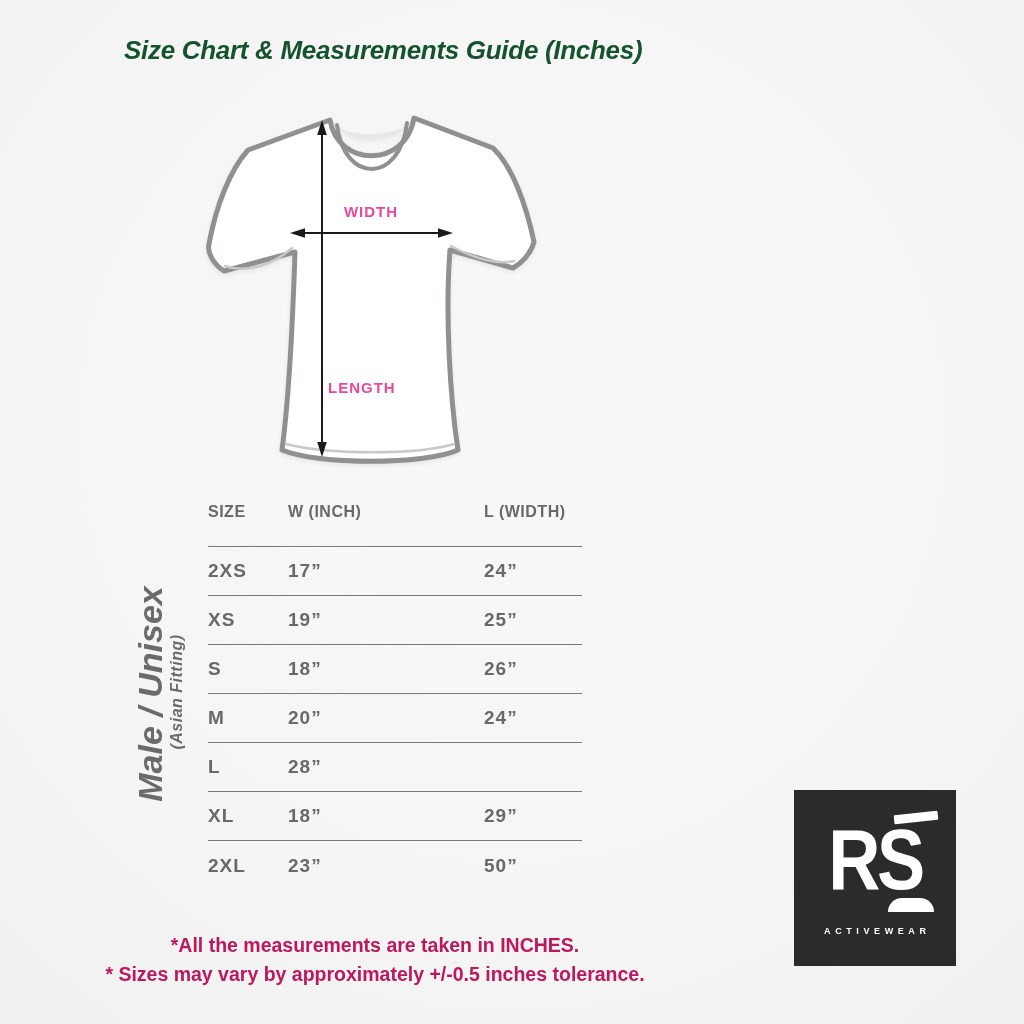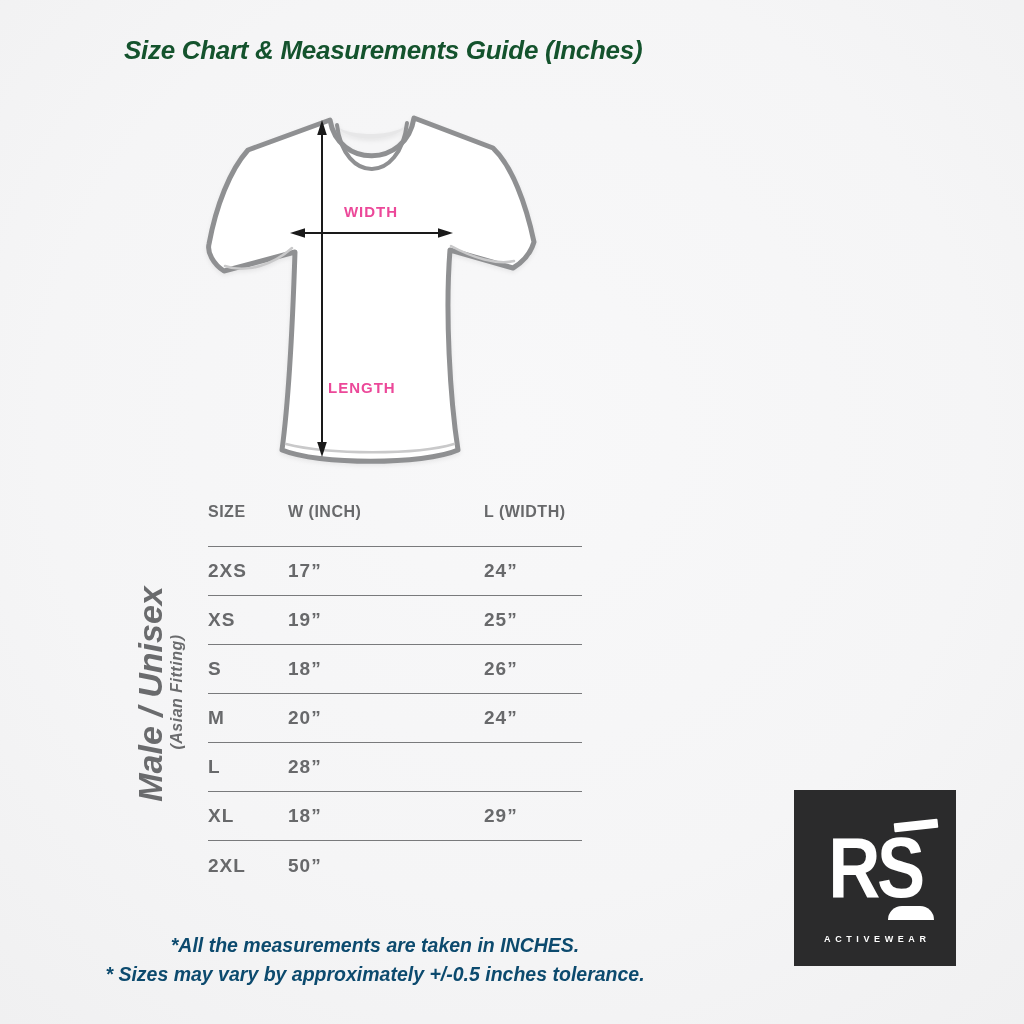--- a/index.html
+++ b/index.html
@@ -60,29 +60,29 @@
   .trow {
     height:49px; font-size:19px; font-weight:bold; letter-spacing:1px;
     border-bottom:1px solid #797a7c;
   }
   .trow:last-child { border-bottom:none; }
 
   
   .footnotes {
     left:60px; top:931px; width:630px;
     text-align:center; font-size:19.5px; line-height:28.5px;
-    font-weight:bold; font-style:italic; color:#0c4a6e;
+    font-weight:bold; color:#be185d;
   }
 
   
   .logo {
     left:794px; top:790px; width:162px; height:176px;
     background:#2b2b2c;
     display:flex; flex-direction:column; align-items:center;
-    padding-top:38px;
+    padding-top:30px;
   }
   .logo-mark { position:relative; width:130px; height:78px; }
   .logo-rs {
     position:absolute; left:50%; top:0;
     transform:translateX(-50%) scaleX(0.84);
     font-size:86px; line-height:78px; font-weight:bold;
     color:#ffffff; letter-spacing:-4px;
   }
   .logo-s-bar {
     position:absolute; right:2px; top:-7px; width:44px; height:9px;
@@ -178,20 +178,21 @@
     <div>L</div>
     <div>28”</div>
   </div>
   <div class="trow">
     <div>XL</div>
     <div>18”</div>
     <div>29”</div>
   </div>
   <div class="trow">
     <div>2XL</div>
+    <div>23”</div>
     <div>50”</div>
   </div>
 </div>
 
 <div class="abs footnotes">
   <div>*All the measurements are taken in INCHES.</div>
   <div>* Sizes may vary by approximately +/-0.5 inches tolerance.</div>
 </div>
 
 <div class="abs logo">

